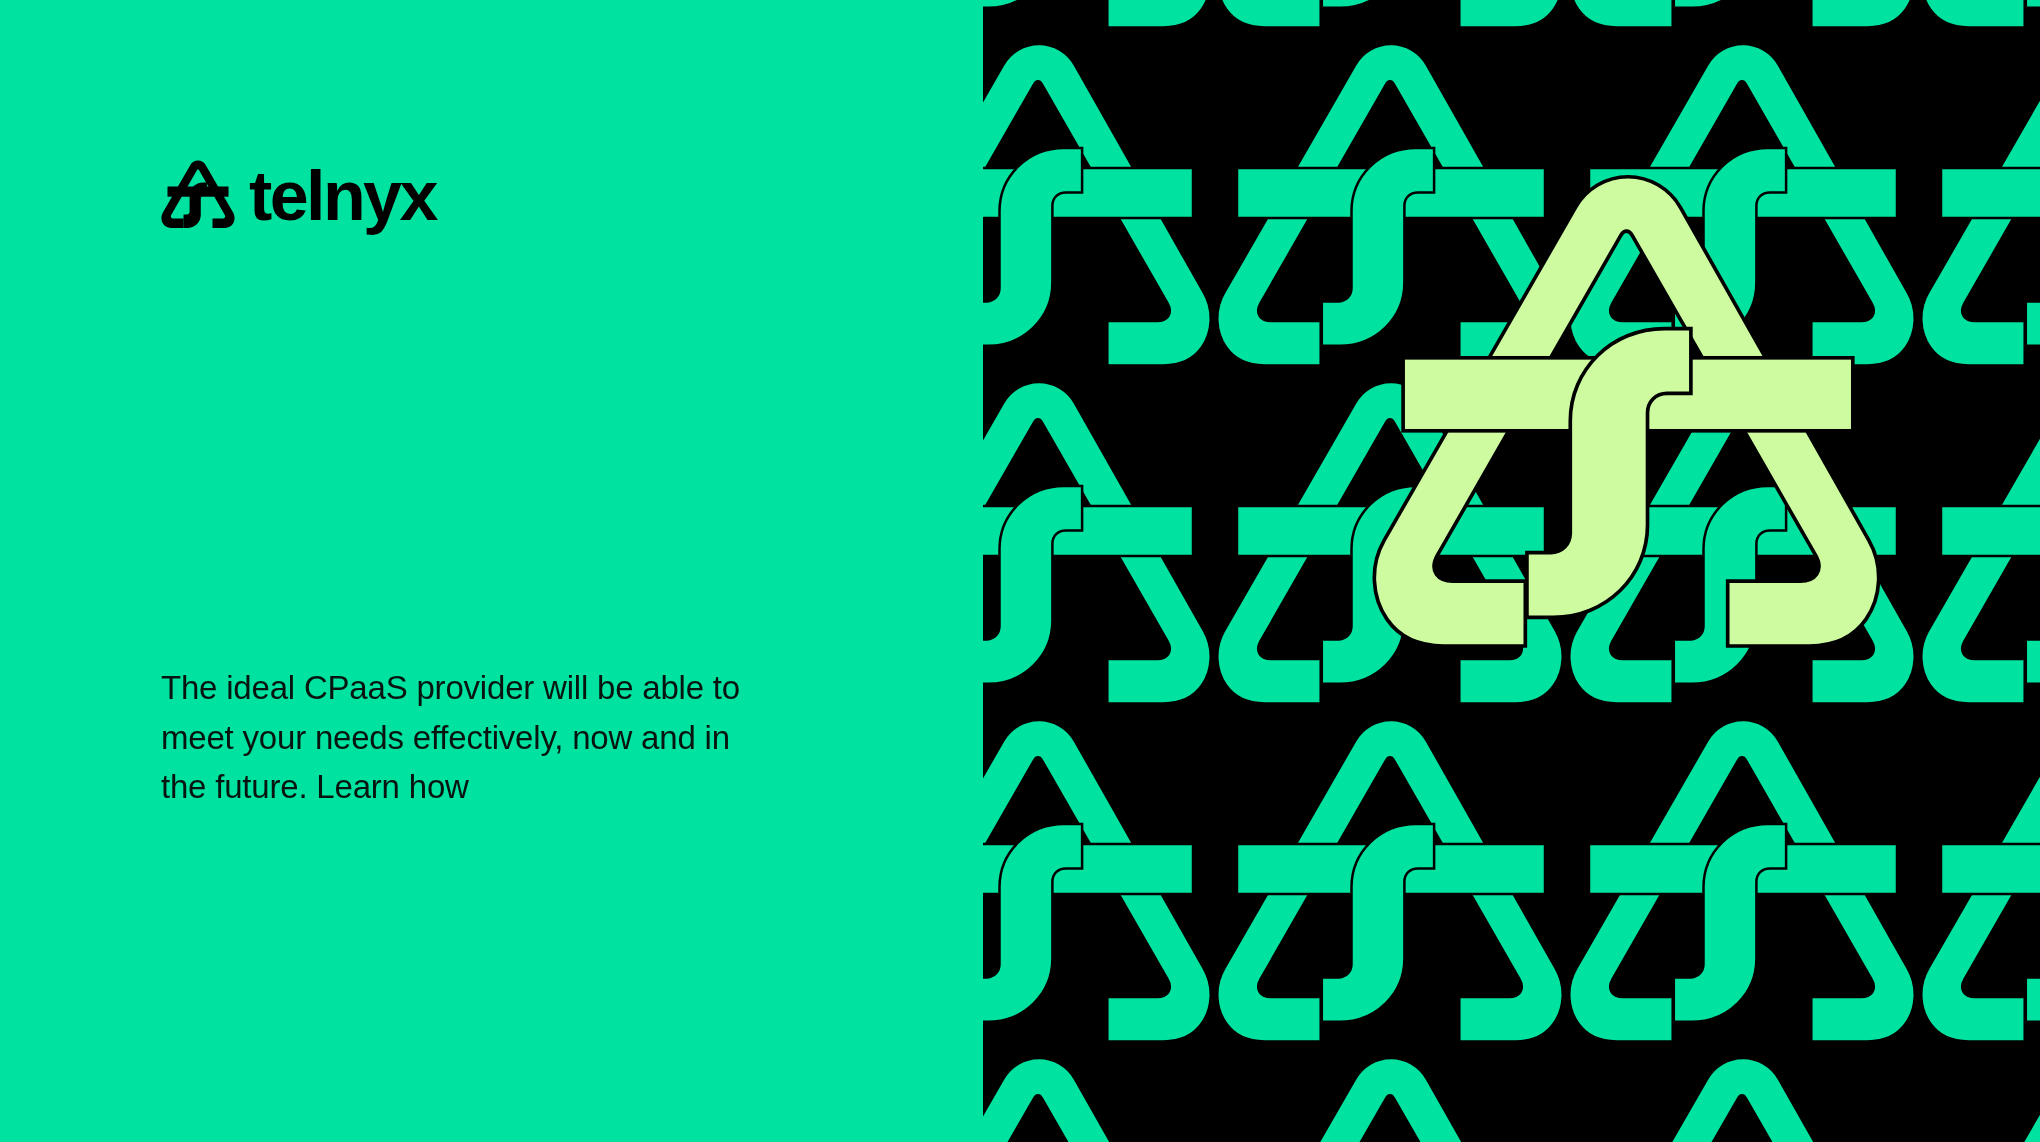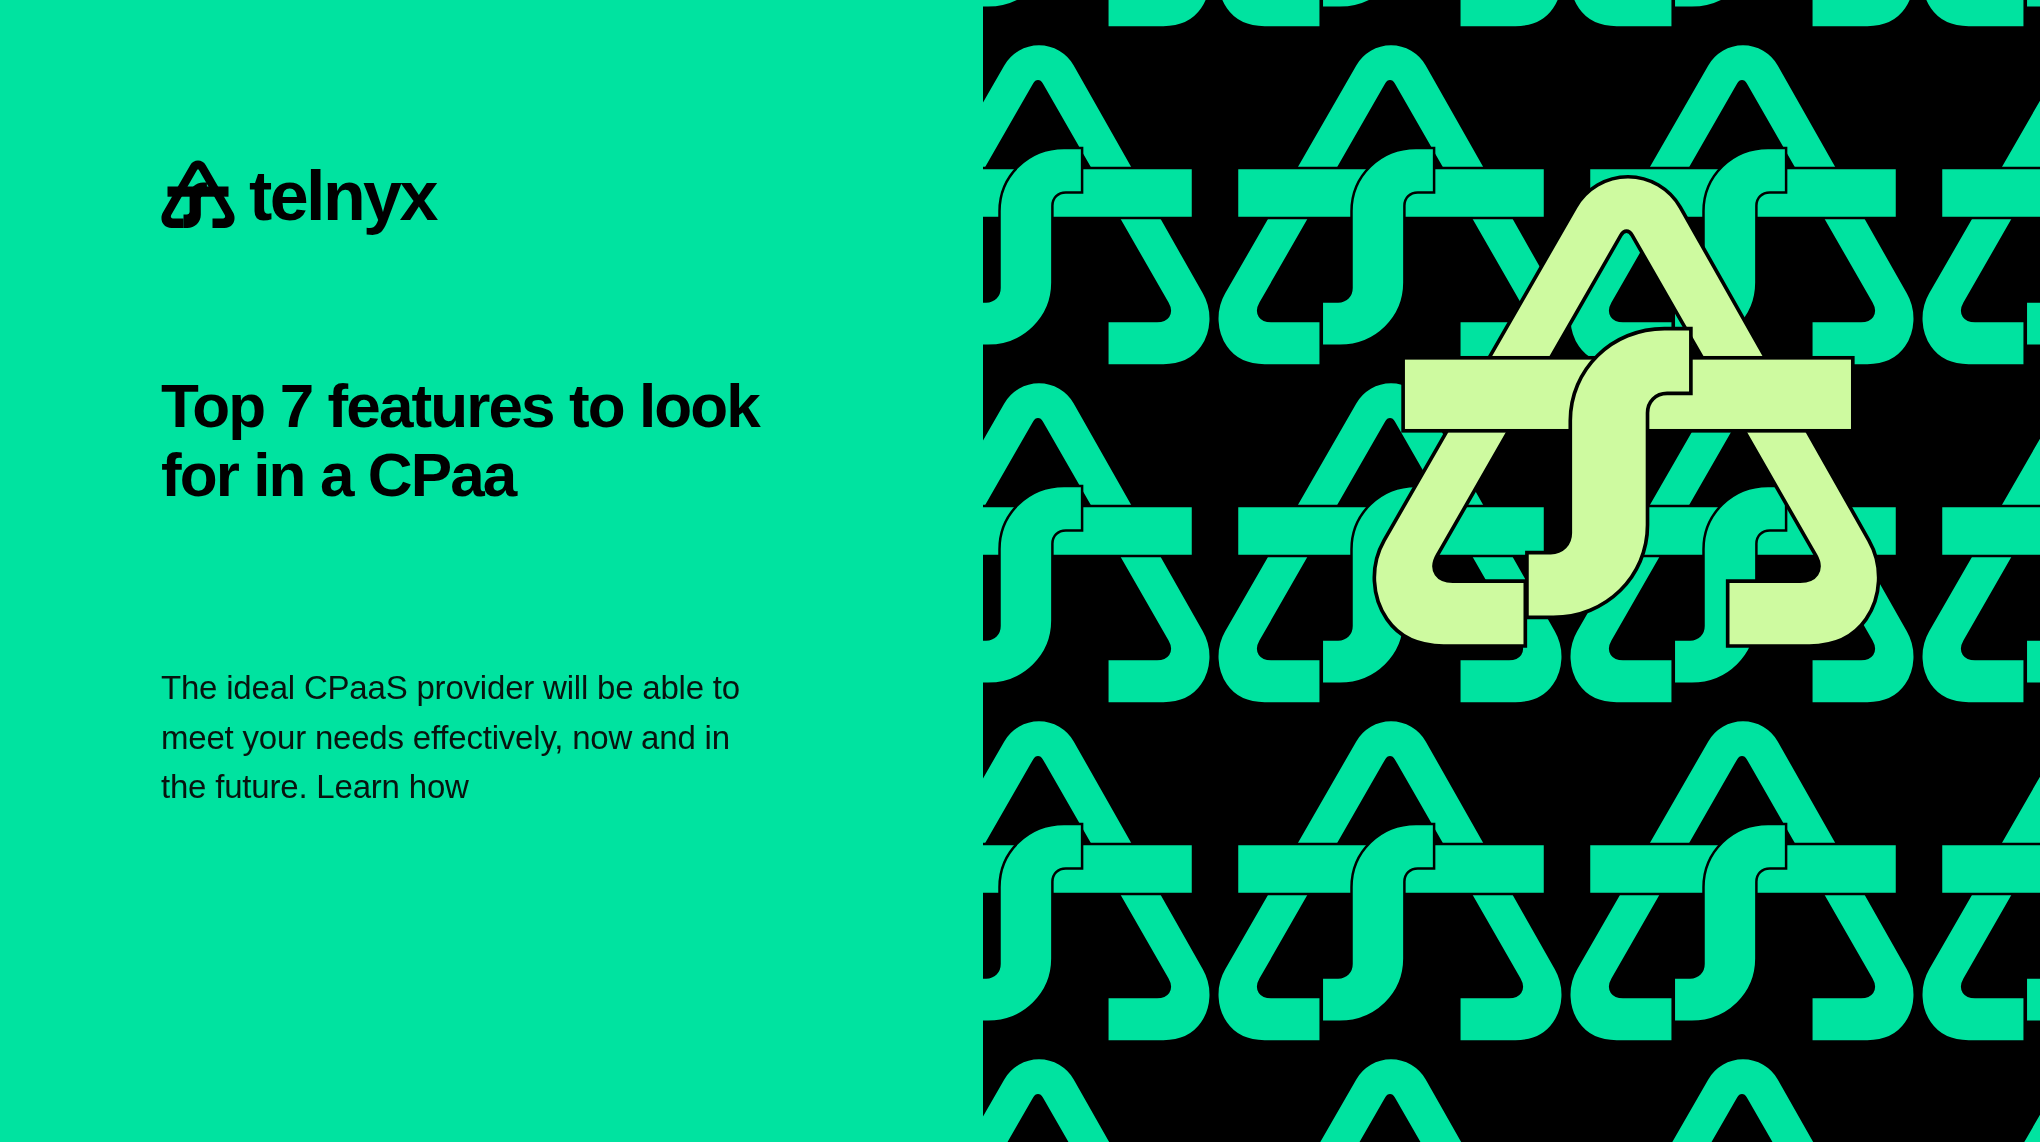--- a/index.html
+++ b/index.html
@@ -85,21 +85,20 @@
 
         <path fill="#000000" d="M37 0.5c-3.2 0-6.1 1.75-7.65 4.45L1.9 52.6C-0.25 56.35 0.1 60.9 2.3 64.1 4.4 67.15 7.5 68 10.6 68h11.9V58.6H12.6c-1.2 0-1.95-0.35-2.4-1-0.5-0.75-0.45-1.75 0.15-2.8L36.2 9.8c0.25-0.45 0.5-0.6 0.8-0.6s0.55 0.15 0.8 0.6l25.85 45c0.6 1.05 0.65 2.05 0.15 2.8-0.45 0.65-1.2 1-2.4 1H51.5V68h11.9c3.1 0 6.2-0.85 8.3-3.9 2.2-3.2 2.55-7.75 0.4-11.5L44.65 4.95C43.1 2.25 40.2 0.5 37 0.5z"></path>
 
         <rect x="6.5" y="26.5" width="61" height="10.2" fill="#000000"></rect>
 
         <path fill="#000000" d="M42.2 22.4c-7.6 0-13.6 5.9-13.6 13.3v16.1c0 1.6-1.15 2.8-2.8 2.8h-3.3V68h3.7c7.6 0 13.6-5.9 13.6-13.3V38.6c0-1.6 1.15-2.8 2.8-2.8h3.3V22.4z"></path>
       </svg>
       <span class="brand-wordmark">telnyx</span>
     </div>
 
-    <h1 class="headline">Top 7 features to look for in a CPaa</h1>
 
     <p class="body-copy">The ideal CPaaS provider will be able to meet your needs effectively, now and in the future. Learn how</p>
   </div>
 
   <div class="art-panel">
     <svg viewBox="0 0 1057 1142" preserveAspectRatio="xMidYMid slice" aria-hidden="true">
       <defs>
 
         <g id="unit">
 

